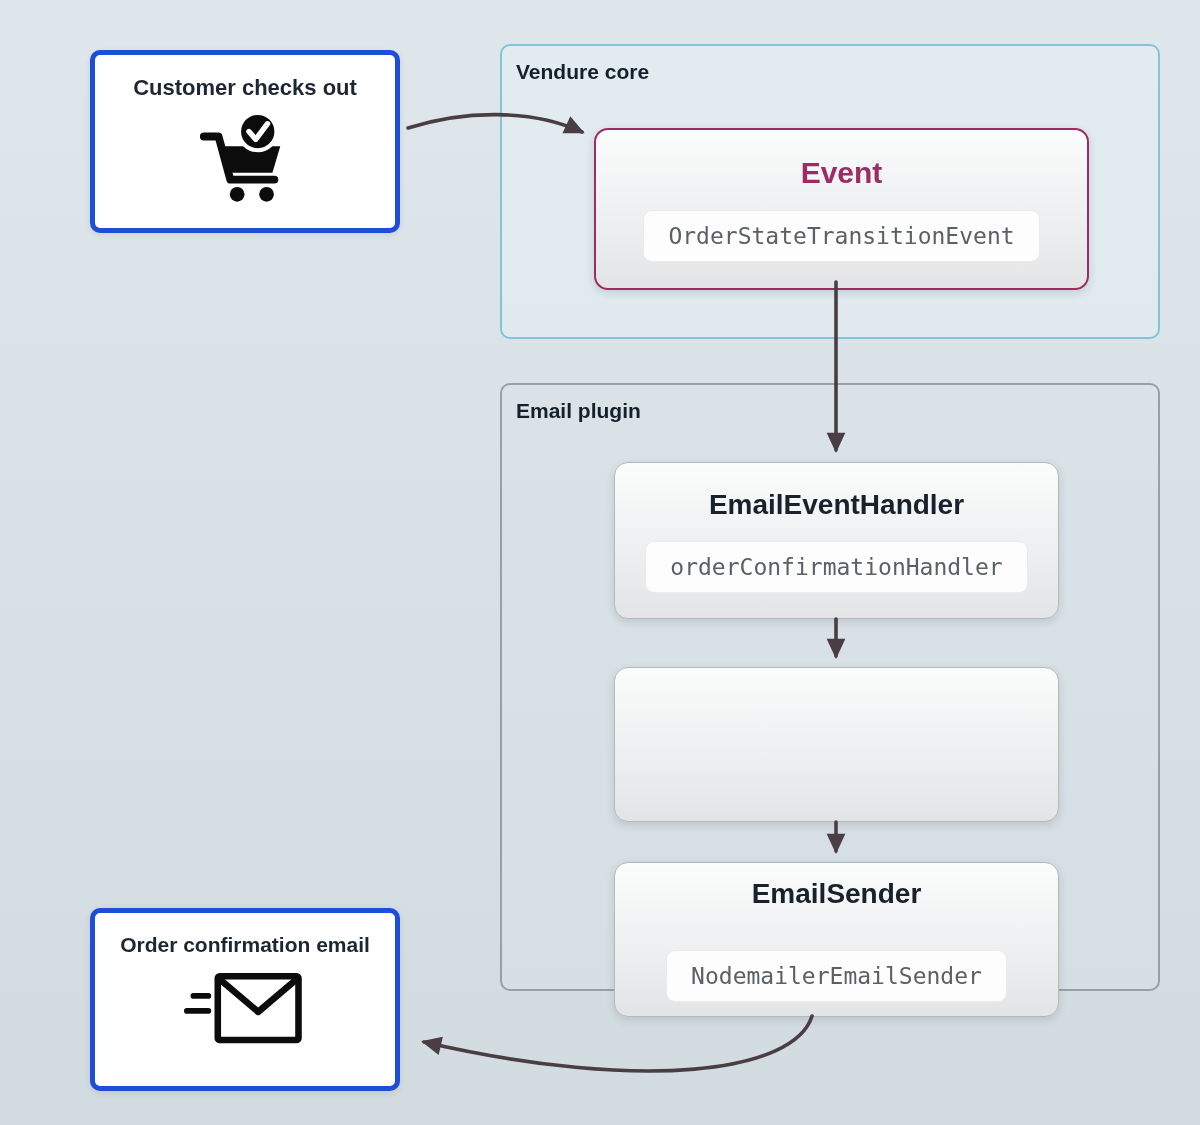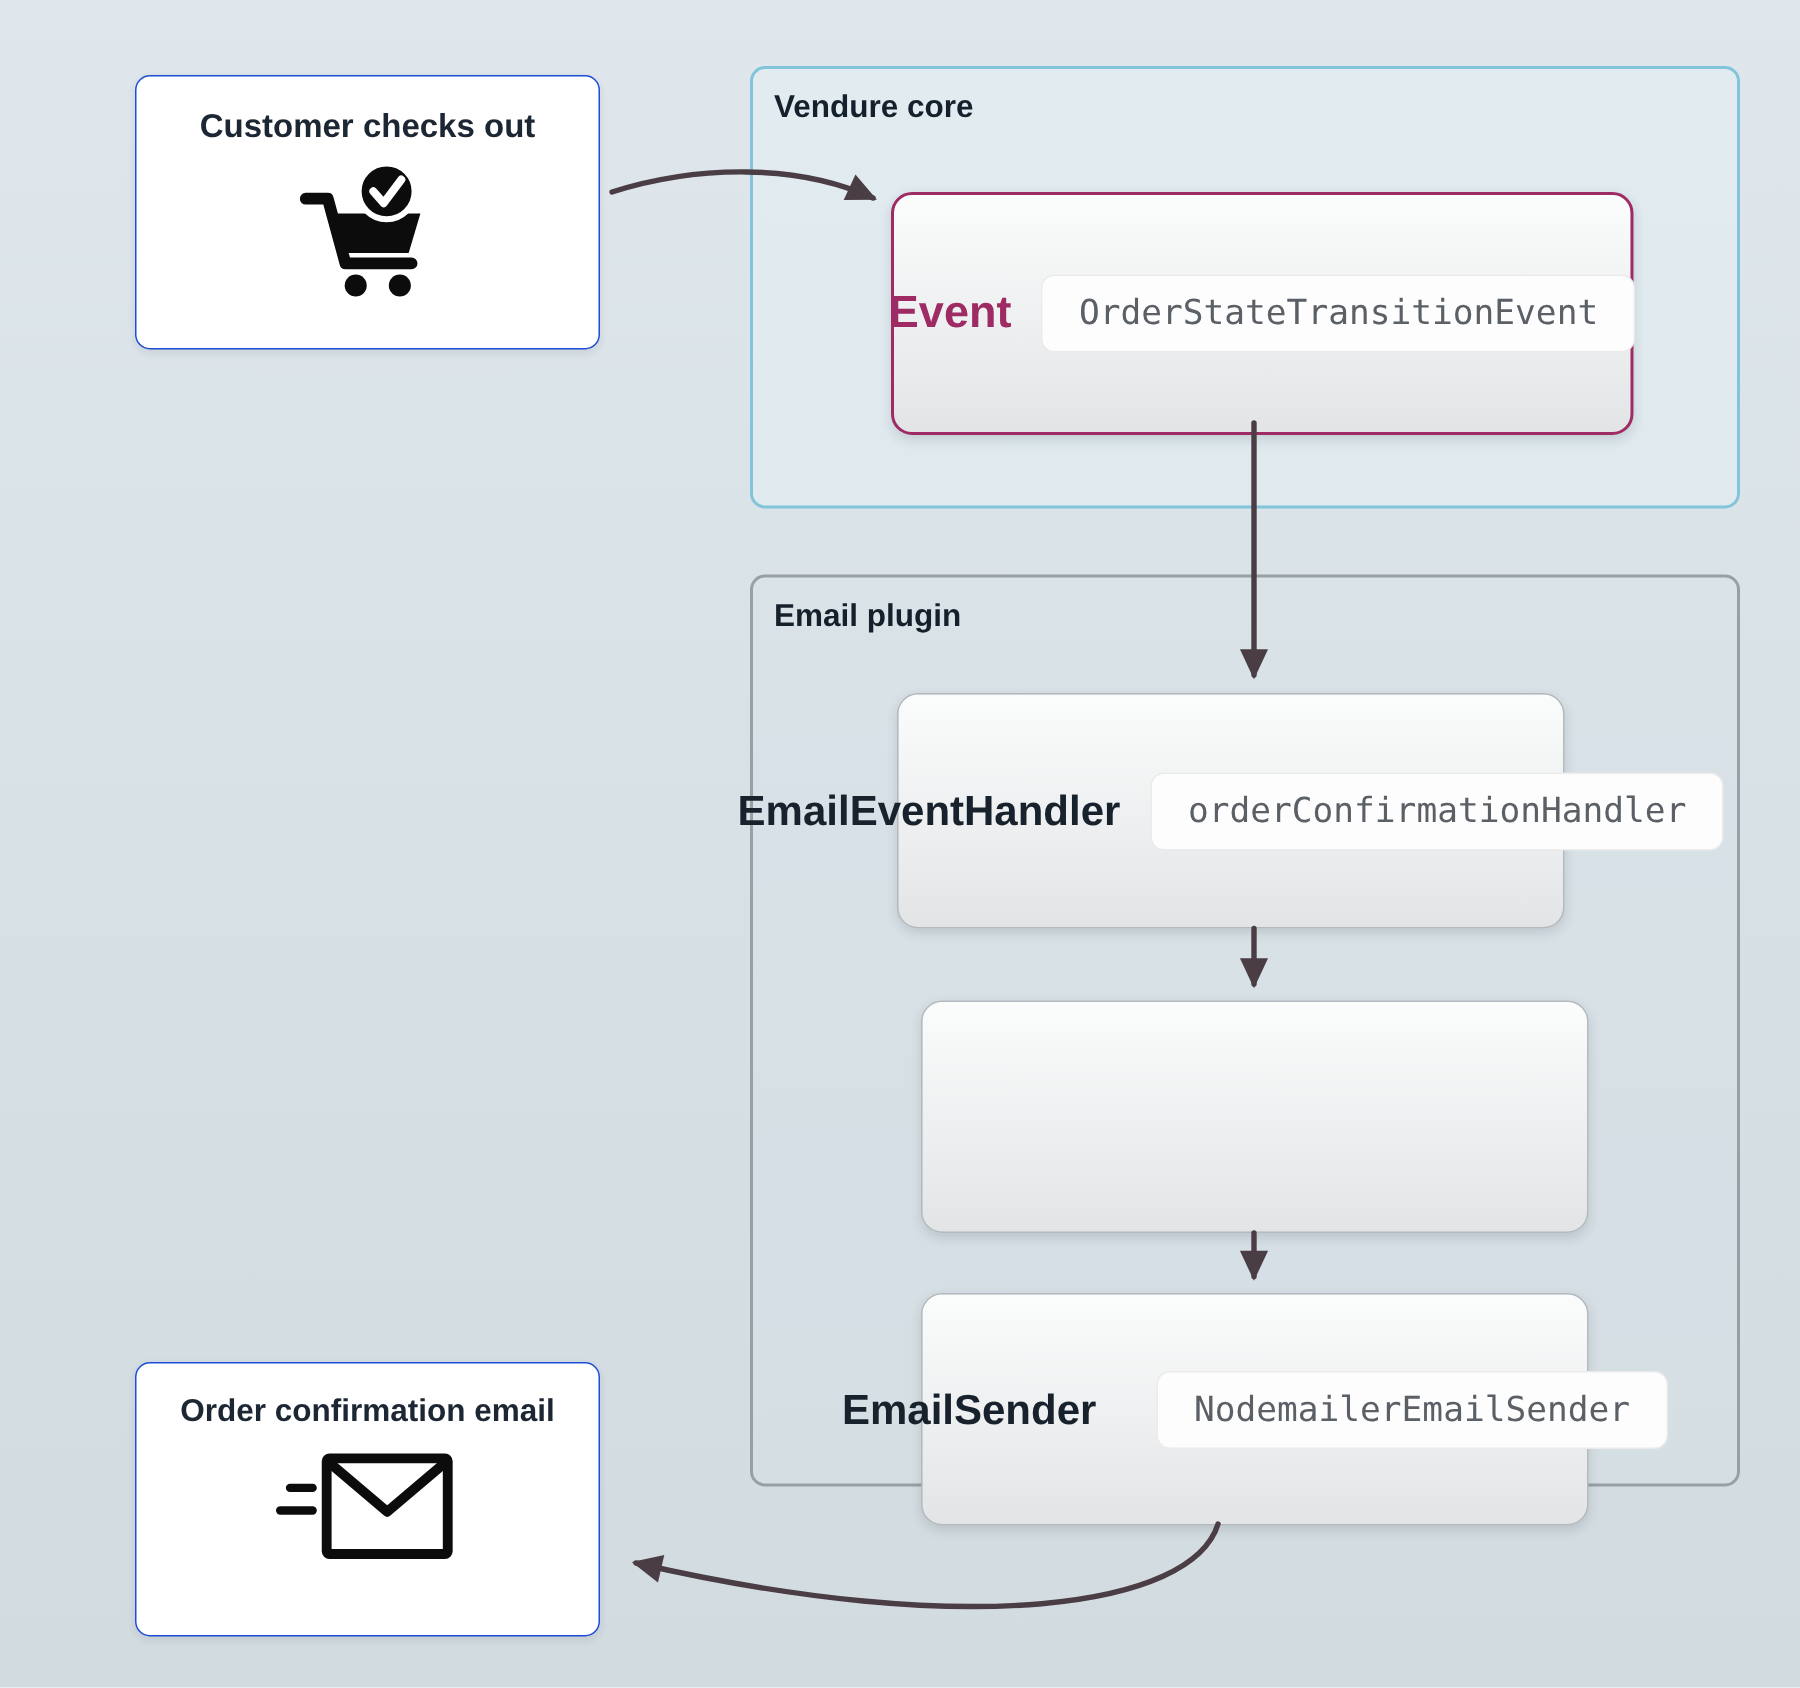--- a/index.html
+++ b/index.html
@@ -20,21 +20,21 @@
     left: 0; top: 0;
     width: 1200px; height: 1125px;
     pointer-events: none;
     z-index: 5;
   }
 
   
   .card {
     position: absolute;
     background: #ffffff;
-    border: 1px solid #1d4ed8;
+    border: 5px solid #1d4ed8;
     border-radius: 10px;
     box-shadow: 0 2px 6px rgba(30,40,50,0.10);
     display: flex;
     flex-direction: column;
     align-items: center;
     box-sizing: border-box;
     padding-top: 14px;
   }
   .card-customer { left: 90px; top: 50px; width: 310px; height: 183px; }
   .card-order    { left: 90px; top: 908px; width: 310px; height: 183px; }
@@ -73,31 +73,31 @@
   }
 
   
   .node {
     position: absolute;
     background: linear-gradient(180deg, #fbfcfc 0%, #eceeef 60%, #e2e4e6 100%);
     border: 1px solid #b4b9bd;
     border-radius: 14px;
     box-shadow: 0 3px 8px rgba(30,40,50,0.14);
     display: flex;
-    flex-direction: row;
+    flex-direction: column;
     align-items: center;
     justify-content: center;
     gap: 20px;
     box-sizing: border-box;
   }
   .node-event {
     left: 92px; top: 82px; width: 495px; height: 162px;
     border: 2px solid #9e2b63;
   }
-  .node-handler   { left: 96px; top: 77px;  width: 445px; height: 157px; }
+  .node-handler   { left: 112px; top: 77px;  width: 445px; height: 157px; }
   .node-generator { left: 112px; top: 282px; width: 445px; height: 155px; }
   .node-sender    { left: 112px; top: 477px; width: 445px; height: 155px; gap: 40px; }
 
   .node-title {
     font-size: 28px;
     font-weight: bold;
     color: #17222d;
   }
   .node-event .node-title {
     font-size: 30px;

